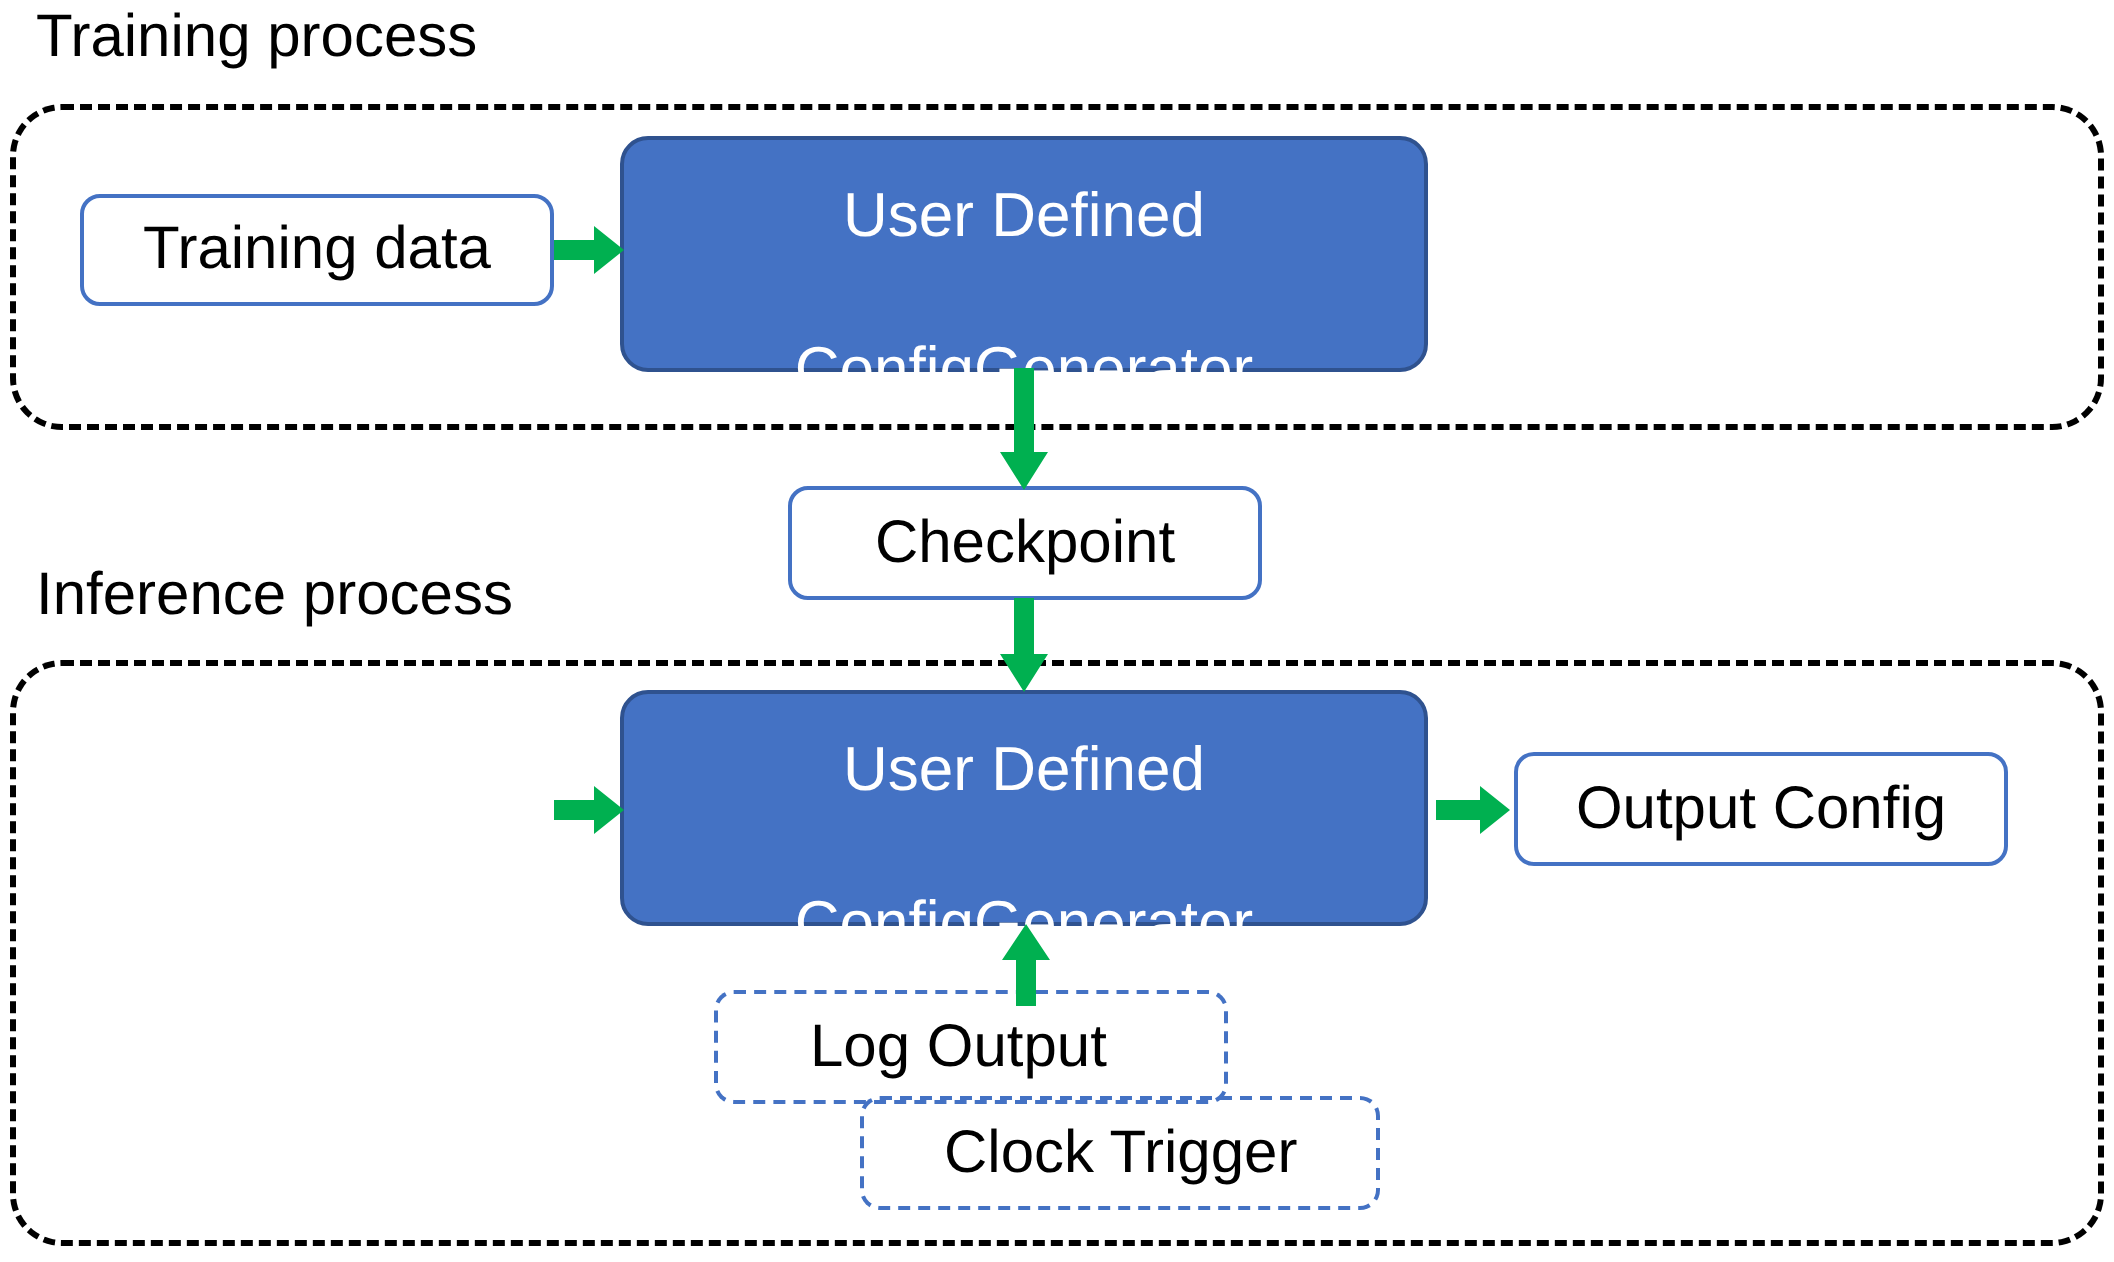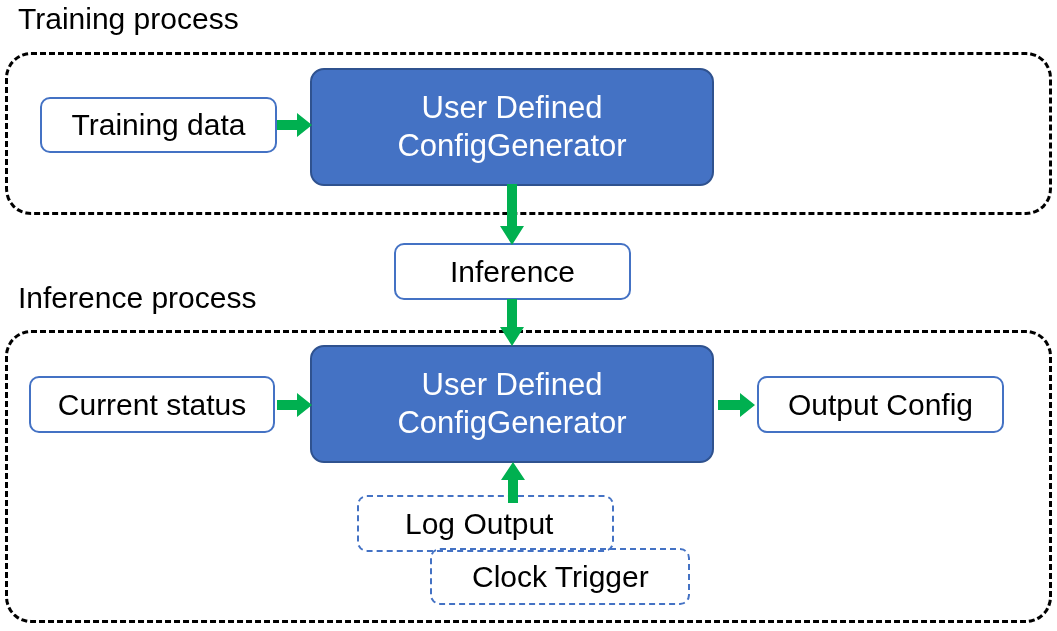--- a/index.html
+++ b/index.html
@@ -76,21 +76,21 @@
     border-radius: 14px;
     display: flex;
     flex-direction: column;
     align-items: center;
     justify-content: center;
     color: #ffffff;
     font-size: 31px;
     line-height: 38px;
     text-align: center;
   }
-  .block .line { display: block; }
+  .block .line { display: block; margin-top: 39px; }
 
   
   .arrow {
     position: absolute;
   }
   .arrow svg { display: block; }
 
   
   .layer-base   { z-index: 1; }
   .layer-node   { z-index: 3; }
@@ -122,36 +122,33 @@
     <span class="line">ConfigGenerator</span>
   </div>
 
   <div class="arrow layer-arrow" style="left:499px; top:184px; width:26px; height:62px;">
     <svg width="26" height="62" viewBox="0 0 26 62" aria-hidden="true">
       <path d="M8 0 L18 0 L18 42 L25 42 L13 61 L1 42 L8 42 Z" fill="#00B050"></path>
     </svg>
   </div>
 
   <div class="node layer-node" style="left:394px; top:243px; width:237px; height:57px;">
-    <span class="node-label">Inference</span>
+    <span class="node-label">Checkpoint</span>
   </div>
 
   <div class="arrow layer-arrow" style="left:499px; top:299px; width:26px; height:48px;">
     <svg width="26" height="48" viewBox="0 0 26 48" aria-hidden="true">
       <path d="M8 0 L18 0 L18 28 L25 28 L13 47 L1 28 L8 28 Z" fill="#00B050"></path>
     </svg>
   </div>
 
   <div class="section-title layer-title" style="left:18px; top:281px;">Inference process</div>
 
   <div class="process-box layer-base" style="left:5px; top:330px; width:1047px; height:293px;"></div>
 
-  <div class="node layer-node" style="left:29px; top:376px; width:246px; height:57px;">
-    <span class="node-label">Current status</span>
-  </div>
 
   <div class="arrow layer-arrow" style="left:277px; top:392px; width:36px; height:26px;">
     <svg width="36" height="26" viewBox="0 0 36 26" aria-hidden="true">
       <path d="M0 8 L20 8 L20 1 L35 13 L20 25 L20 18 L0 18 Z" fill="#00B050"></path>
     </svg>
   </div>
 
   <div class="block layer-block" style="left:310px; top:345px; width:404px; height:118px;">
     <span class="line">User Defined</span>
     <span class="line">ConfigGenerator</span>

